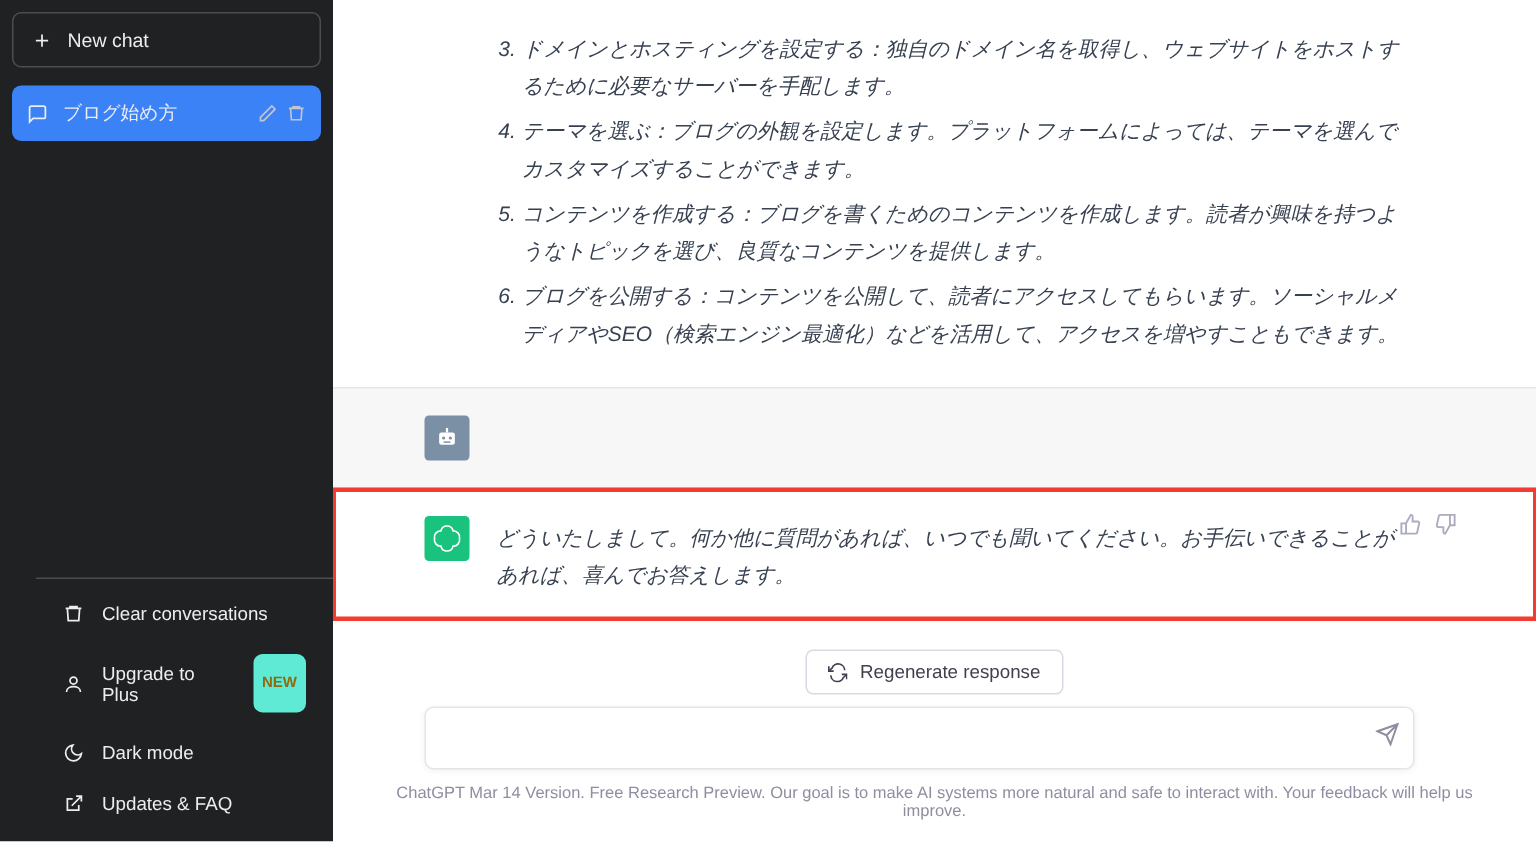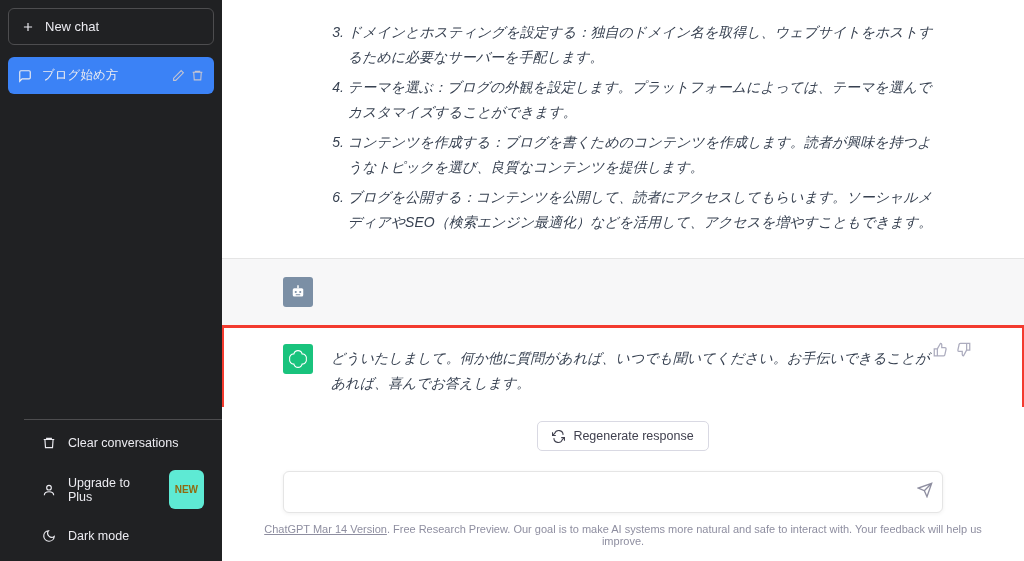--- a/index.html
+++ b/index.html
@@ -122,21 +122,21 @@
     .feedback svg { width: 15px; height: 15px; stroke: #acacbe; fill: none; cursor: pointer; }
     .highlight-box {
       outline: 3px solid #f33b2f;
       outline-offset: -2px;
     }
     
     .bottom-area {
       padding: 14px 0 8px;
       background: linear-gradient(180deg, rgba(255,255,255,0) 0%, #ffffff 50%);
     }
-    .regen-wrap { display: flex; justify-content: center; margin-bottom: 20px; }
+    .regen-wrap { display: flex; justify-content: center; margin-bottom: 8px; }
     .regen-btn {
       border: 1px solid #d9d9e3;
       background: #fff;
       border-radius: 5px;
       padding: 7px 14px;
       font-size: 12.5px;
       display: flex;
       align-items: center;
       gap: 8px;
       cursor: pointer;
@@ -167,21 +167,21 @@
       transform: translateY(-50%);
       cursor: pointer;
     }
     .send-btn svg { width: 16px; height: 16px; stroke: #8e8ea0; fill: none; }
     .footer-text {
       text-align: center;
       font-size: 11px;
       color: #8e8ea0;
       padding: 10px 20px 6px;
     }
-    .footer-text .version { text-decoration: underline; color: #8e8ea0; }
+    .footer-text .version { color: #8e8ea0; }
   </style>
 </head>
 <body>
 
 <aside class="sidebar">
   <div class="sidebar-top">
     <div class="new-chat">
       <svg viewBox="0 0 24 24" fill="none" stroke-width="2">
           <path d="M12 5v14M5 12h14"></path>
         </svg>
@@ -217,20 +217,26 @@
           <path d="M4 21c0-4 4-6 8-6s8 2 8 6"></path>
         </svg>
       <span>Upgrade to Plus</span>
       <span class="badge-new">NEW</span>
     </div>
     <div class="sb-item">
       <svg viewBox="0 0 24 24" fill="none" stroke-width="2">
           <path d="M21 12.8A9 9 0 1 1 11.2 3a7 7 0 0 0 9.8 9.8z"></path>
         </svg>
       <span>Dark mode</span>
+    </div>
+    <div class="sb-item">
+      <svg viewBox="0 0 24 24" fill="none" stroke-width="2">
+          <path d="M18 13v6H5V6h6M15 3h6v6M10 14L21 3"></path>
+        </svg>
+      <span>Updates &amp; FAQ</span>
     </div>
   </div>
 </aside>
 
 <main class="main">
   <div class="chat-scroll">
 
     <div class="msg-block">
       <div class="msg-inner">
         <div class="avatar" style="visibility:hidden"></div>

